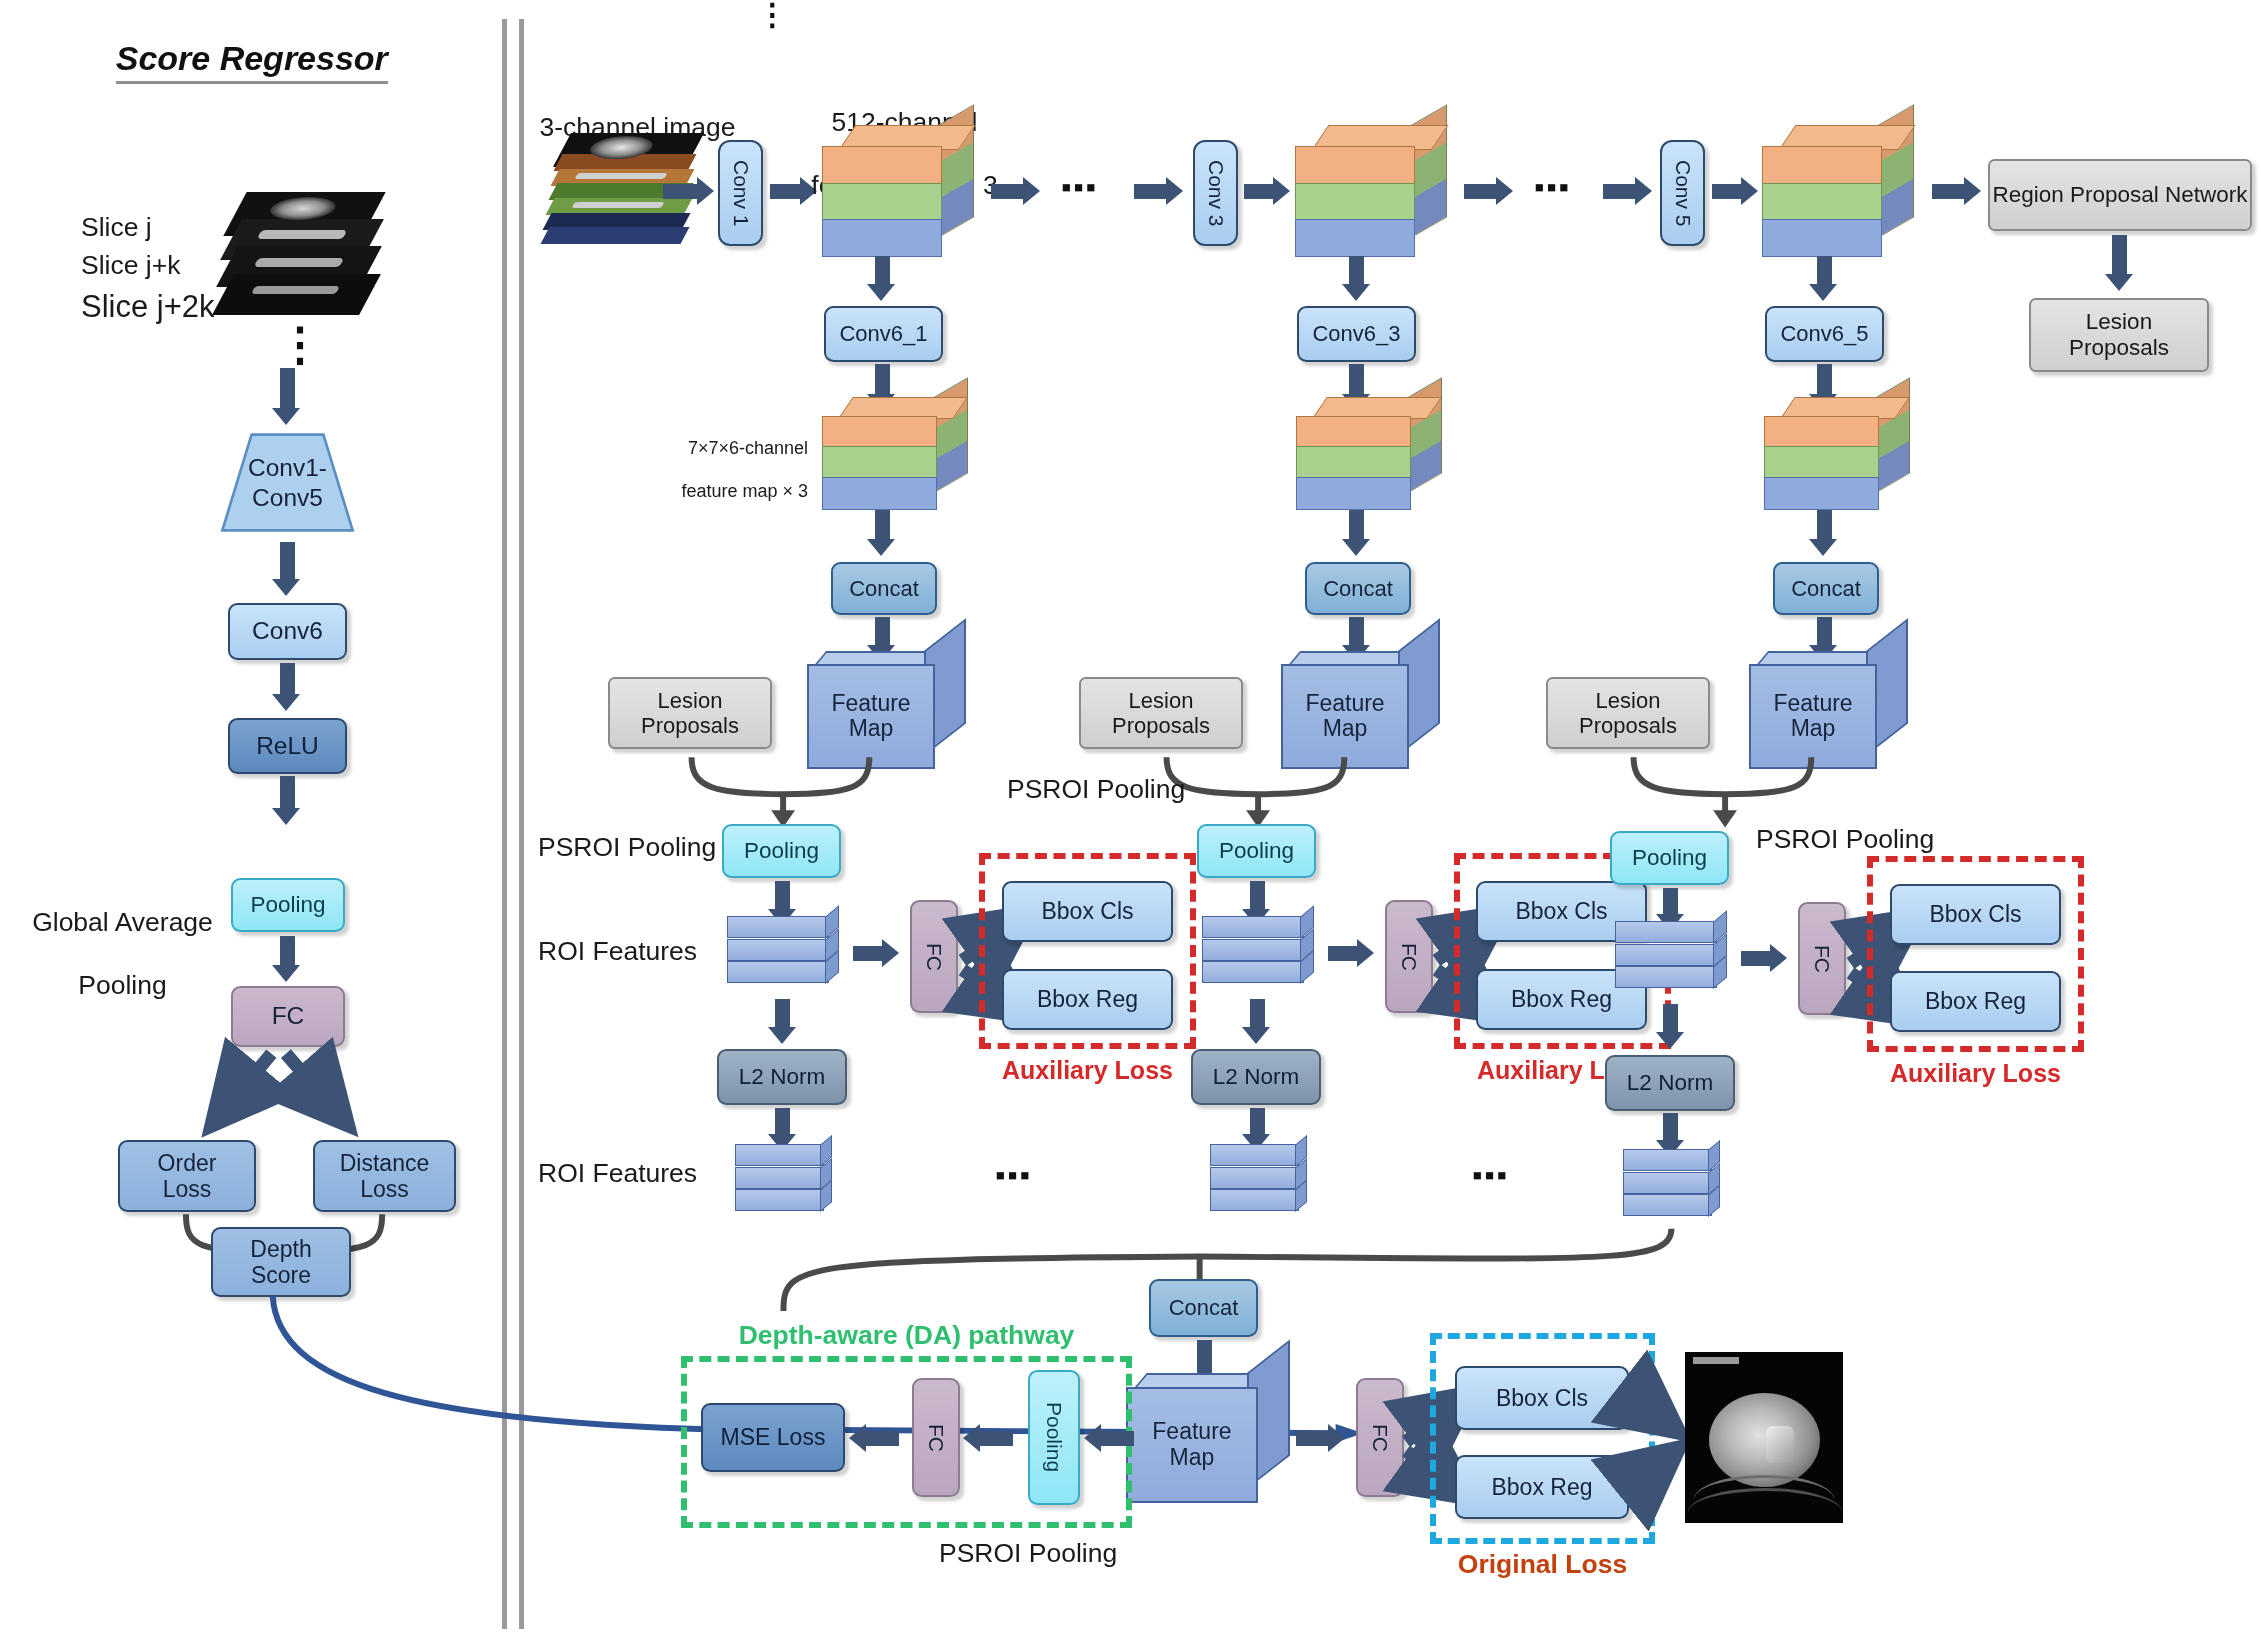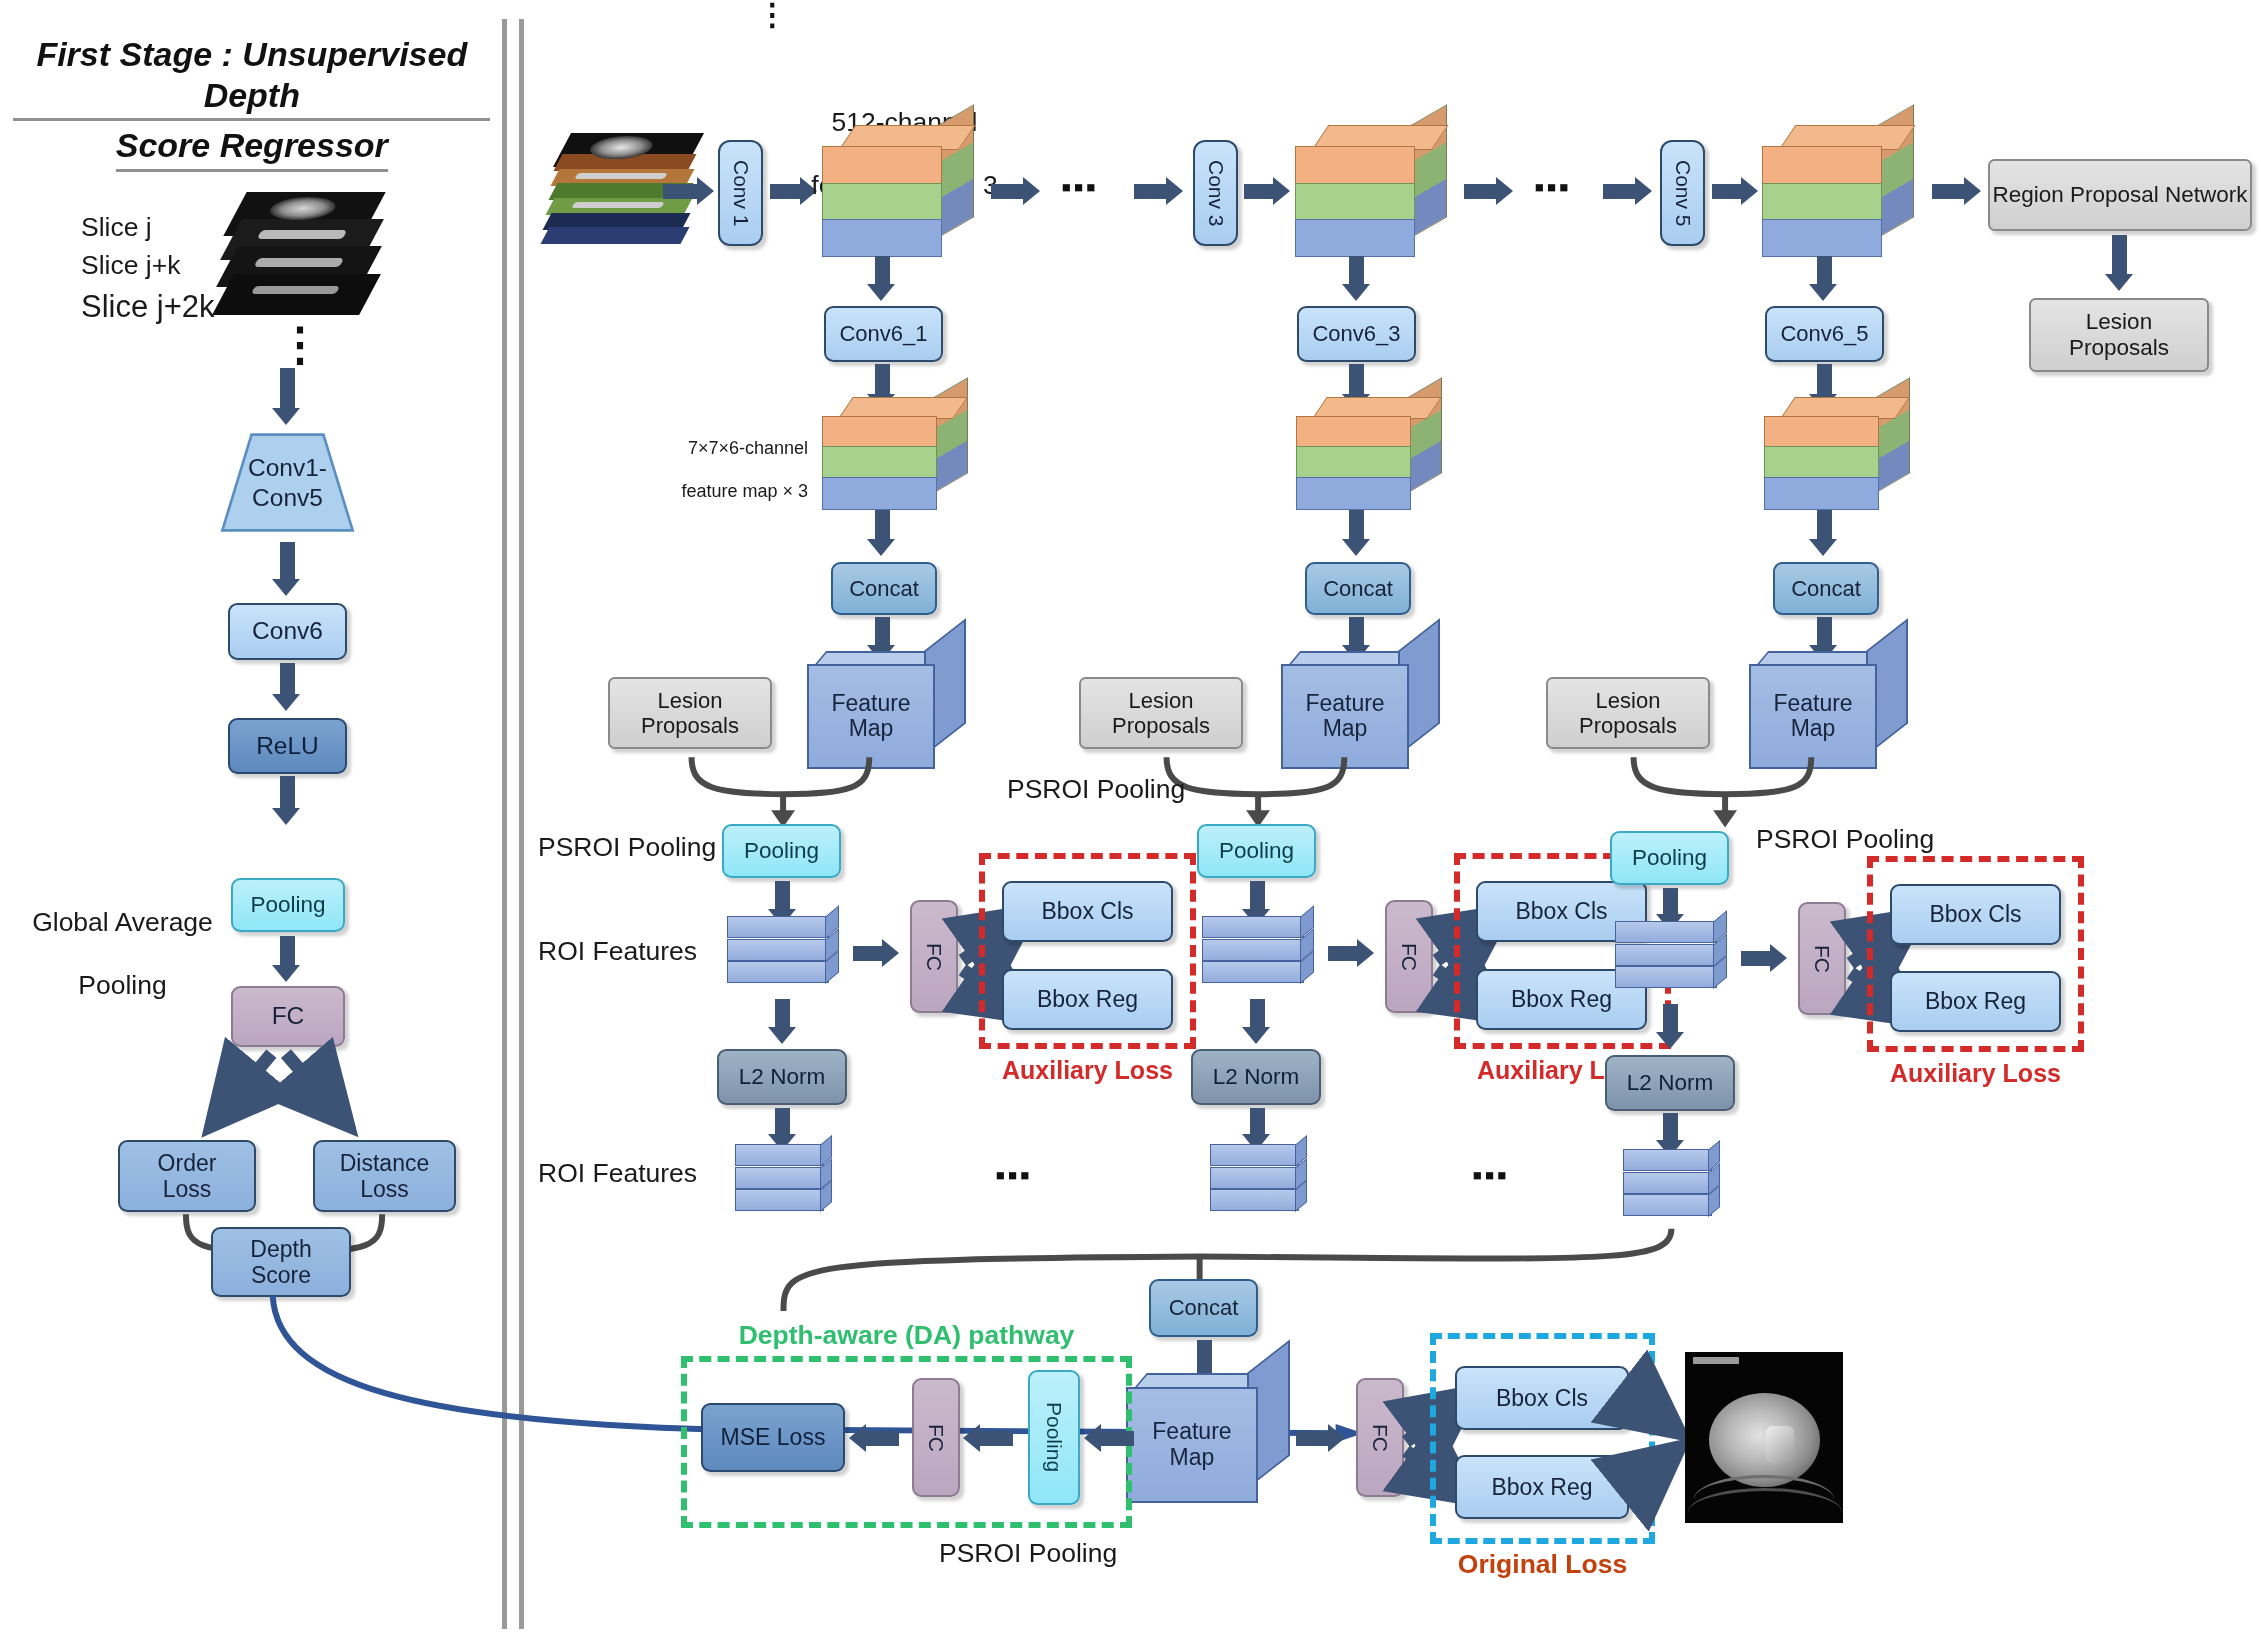--- a/index.html
+++ b/index.html
@@ -89,21 +89,20 @@
 </style>
 </head>
 <body>
 
 <div id="stage">
 
   <div class="abs" style="left:502px;top:18.6px;width:5.3px;height:1610px;background:#9a9a9a;"></div>
   <div class="abs" style="left:519px;top:18.6px;width:5.3px;height:1610px;background:#9a9a9a;"></div>
 
   <div class="ttl" style="left:13.3px;top:34px;width:477px;font-size:34px;">
-    <span class="u">First Stage : Unsupervised Depth</span>
     <span class="u" style="display:inline-block;margin:4px auto 0;">Score Regressor</span>
   </div>
 
 
   <div class="dots" style="left:757px;top:-2.7px;font-size:30.5px;">⋮</div>
 
   <div class="lbl" style="left:81px;top:212px;font-size:26.5px;">Slice j</div>
   <div class="lbl" style="left:81px;top:250px;font-size:26.5px;">Slice j+k</div>
   <div class="lbl" style="left:81px;top:289px;font-size:31px;">Slice j+2k</div>
 
@@ -205,20 +204,24 @@
   </div>
 
   <svg class="abs" style="left:258px;top:1292px;width:464px;height:159px;" viewBox="0 0 700 240" width="464" height="159">
     <path d="M 22,6 C 30,140 240,196 700,208" fill="none" stroke="#2f5597" stroke-width="9"></path>
   </svg>
   <svg class="abs" style="left:722px;top:1424px;width:649px;height:46px;" viewBox="0 0 980 70" width="649" height="46">
     <path d="M 0,8 L 940,14" fill="none" stroke="#2f5597" stroke-width="9"></path>
     <polygon points="930,0 972,14 930,28" fill="#2f5597"></polygon>
   </svg>
 
+  <div class="lbl" style="left:538px;top:81px;font-size:26.5px;text-align:center;width:199px;">
+    <span>3-channel image</span><br>
+    <span>× 3</span>
+  </div>
 
   <div class="stack" style="left:542px;top:133px;width:172px;height:126px;">
     <span style="left:20px;top:0px;width:133px;height:34px;background:#101010;"></span>
     <span style="left:16px;top:21px;width:134px;height:17px;background:#8a4a22;"></span>
     <span style="left:13.3px;top:36px;width:135px;height:17px;background:#b5763a;"></span>
     <span style="left:10.6px;top:50px;width:136px;height:17px;background:#4e7a2e;"></span>
     <span style="left:8px;top:65px;width:138px;height:17px;background:#6f9c44;"></span>
     <span style="left:5.3px;top:80px;width:139px;height:17px;background:#1d2a52;"></span>
     <span style="left:2.7px;top:94px;width:140px;height:17px;background:#2b3d72;"></span>
     <span style="left:49px;top:2.7px;width:61px;height:22.5px;background:radial-gradient(ellipse at 50% 50%,#e8e8e8 0%,#8e8e8e 45%,#101010 82%);border-radius:50%;"></span>

